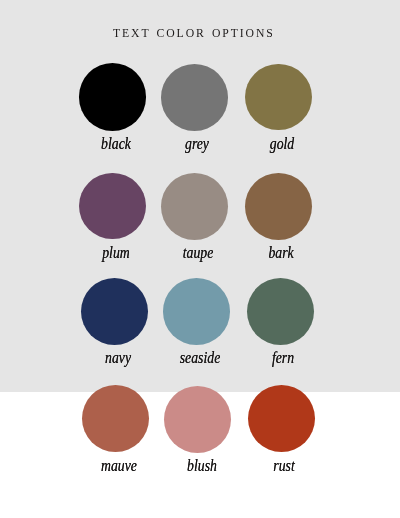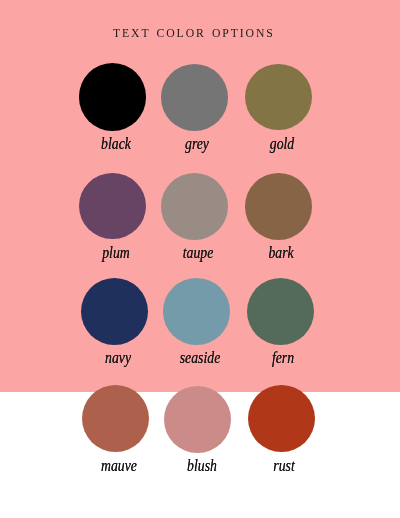--- a/index.html
+++ b/index.html
@@ -5,21 +5,21 @@
 <style>
   html,body{margin:0;padding:0;}
   body{
     width:400px;height:518px;
     background:#ffffff;
     font-family:"Liberation Serif",serif;
     overflow:hidden;
     -webkit-font-smoothing:antialiased;
     -moz-osx-font-smoothing:grayscale;
   }
-  .page{position:relative;width:400px;height:392px;background:#fca5a5;}
+  .page{position:relative;width:400px;height:392px;background:#e5e5e5;}
 
   .title{
     position:absolute;left:113px;top:27.8px;
     font-family:"Liberation Serif",serif;
     font-size:11.7px;letter-spacing:1.9px;word-spacing:1.5px;
     color:#1e1b1b;white-space:nowrap;line-height:1;
     opacity:0.999;
   }
 
   .swatch-grid{position:absolute;left:0;top:0;width:400px;height:518px;}

